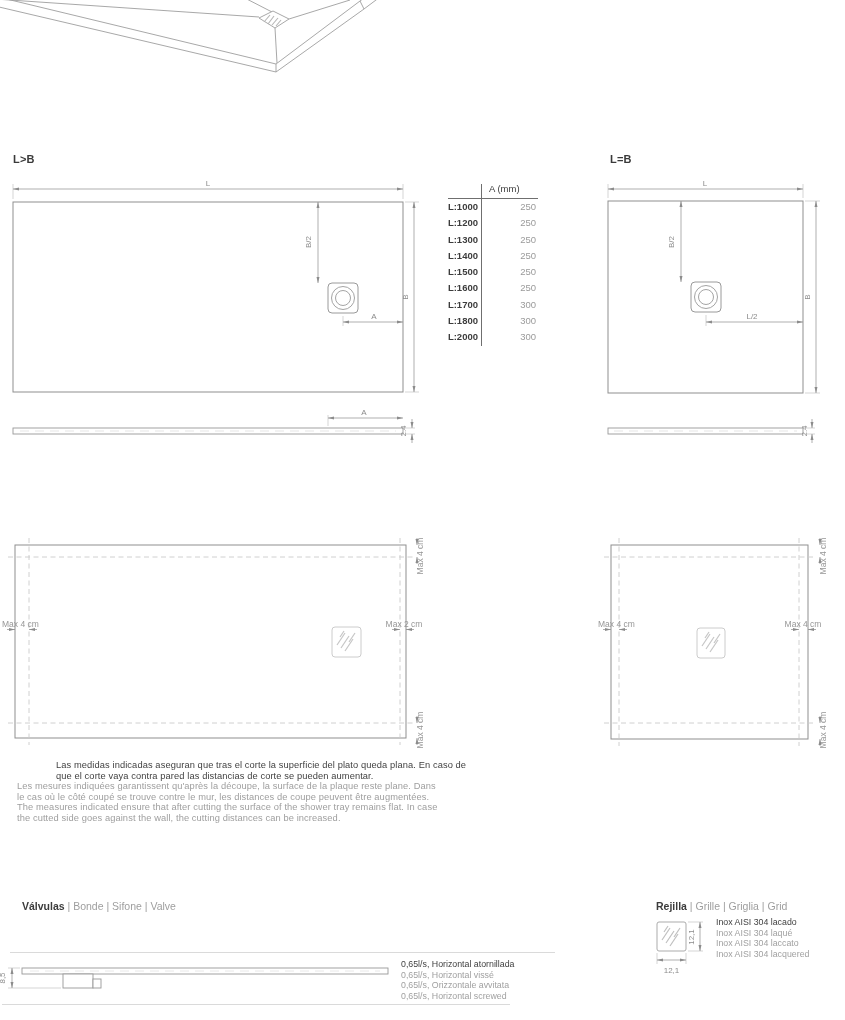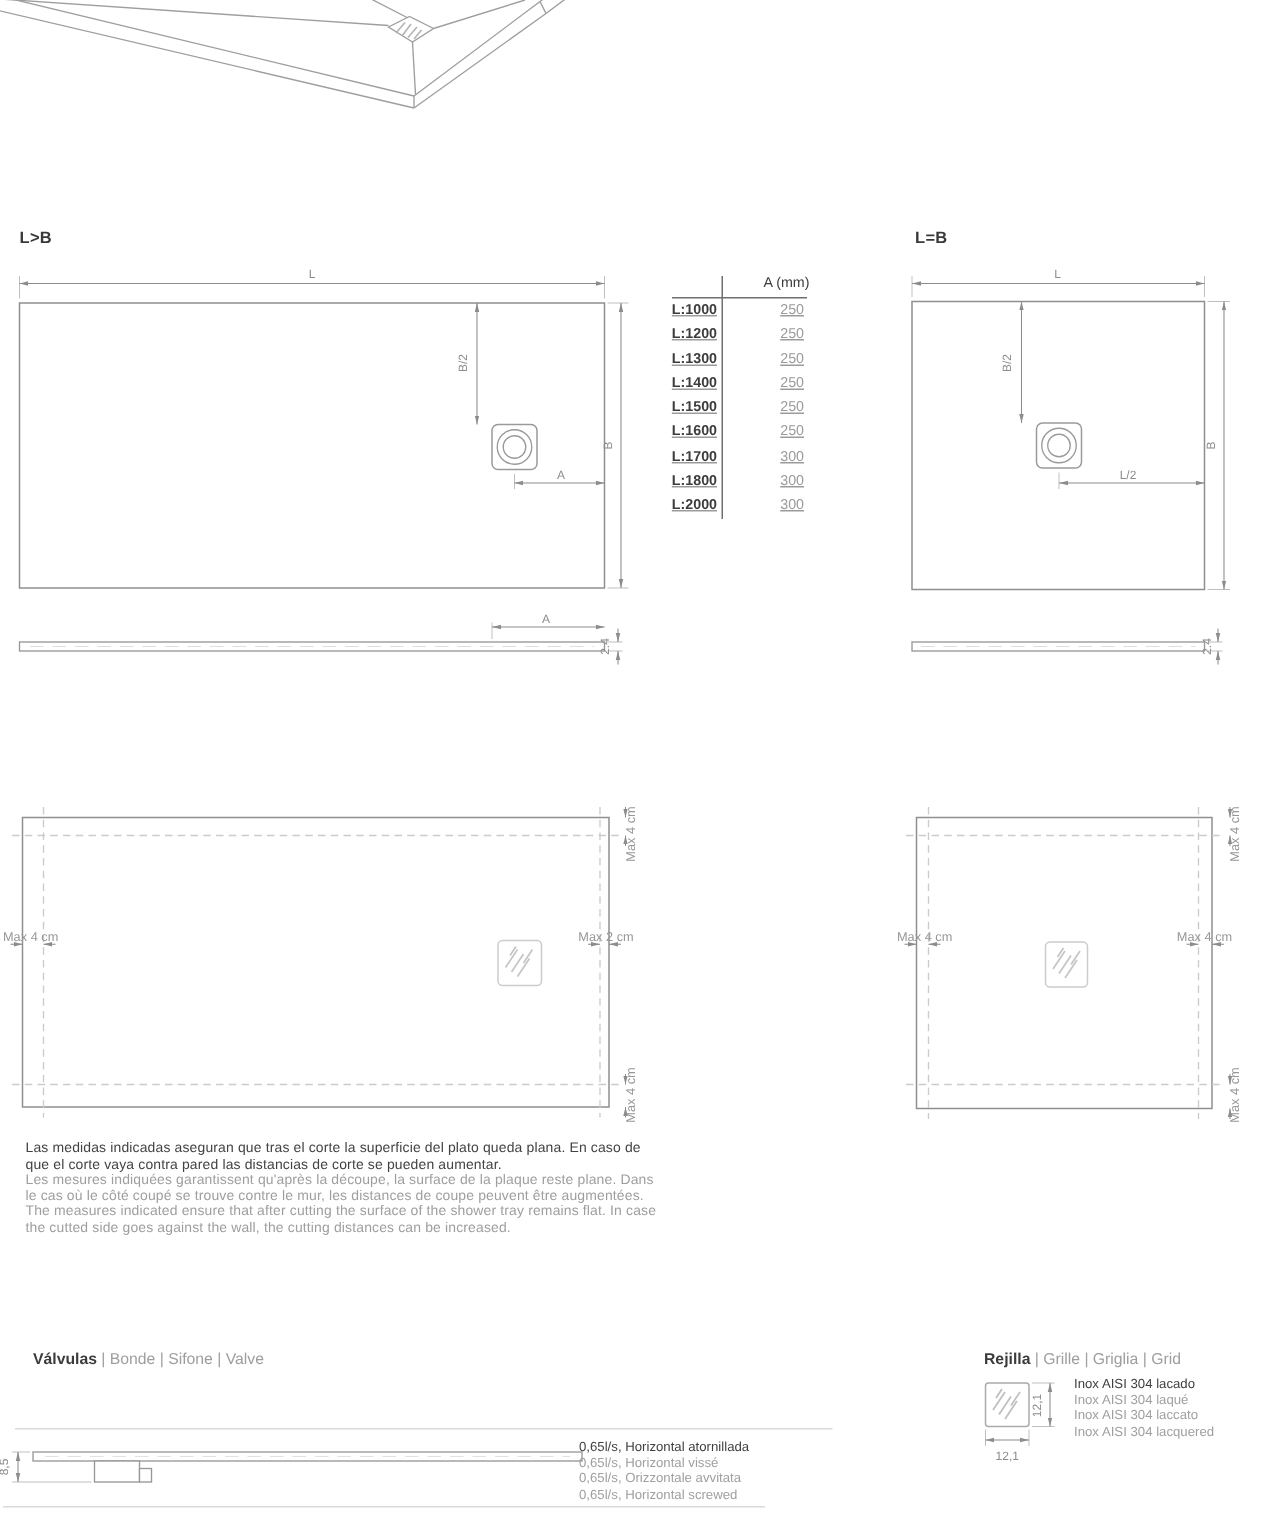--- a/index.html
+++ b/index.html
@@ -9,29 +9,29 @@
   svg{overflow:visible;display:block;}
   svg.clip{overflow:hidden;}
   svg text{font-family:"Liberation Sans",sans-serif;}
   .dim{font-size:8px;fill:#8c8c8c;}
   .maxlbl{font-size:8.5px;fill:#979797;}
   .ttl{position:absolute;font-size:11px;font-weight:700;color:#3a3a3a;letter-spacing:.2px;}
   .sechead{position:absolute;font-size:10.5px;color:#9e9e9e;white-space:nowrap;}
   .sechead .primary{color:#3c3c3c;font-weight:700;}
   .notes{position:absolute;left:17px;top:760px;}
   .note-line{white-space:nowrap;font-size:9.3px;line-height:10.6px;letter-spacing:.1px;}
-  .dark{color:#424242;}
+  .dark{color:#424242;margin-left:39px;}
   .gray{color:#9e9e9e;}
   .speclist .spec{white-space:nowrap;font-size:8.8px;line-height:10.7px;color:#a0a0a0;}
   .speclist .spec.first{color:#3f3f3f;}
   .atable{position:absolute;left:440px;top:181px;width:110px;font-size:9.5px;color:#9b9b9b;}
-  .atable .hdr{position:absolute;left:49px;top:2px;color:#3c3c3c;margin-left:20px;}
+  .atable .hdr{position:absolute;left:49px;top:2px;color:#3c3c3c;}
   .atable .hline{position:absolute;left:8px;top:17px;width:90px;height:1px;background:#6f6f6f;}
   .atable .vline{position:absolute;left:41px;top:3px;width:1px;height:162px;background:#6f6f6f;}
-  .atable .rows{position:absolute;left:0;top:18px;text-decoration:underline;}
+  .atable .rows{position:absolute;left:0;top:18px;}
   .atable .row{display:flex;height:16.28px;line-height:16.28px;}
   .atable .mod{width:38px;text-align:right;font-weight:700;color:#3c3c3c;}
   .atable .val{width:58px;text-align:right;}
   .divider{position:absolute;height:1px;background:#dadada;}
 </style>
 </head>
 <body>
 
 <div class="page">
 
@@ -312,21 +312,21 @@
       <rect x="93" y="34" width="8" height="9"></rect>
     </g>
     <g stroke="#b8b8b8" stroke-width="0.6">
       <path d="M20,23 L8,23"></path>
         <path d="M61,43 L8,43"></path>
     </g>
     <path d="M12,23 L12,43" stroke="#8c8c8c" stroke-width="0.7" marker-start="url(#arr)" marker-end="url(#arr)"></path>
     <text class="dim" text-anchor="middle" transform="rotate(-90 5 33)" x="5" y="33">8,5</text>
   </svg>
 
-  <div class="abs speclist" style="left:386px;top:959px">
+  <div class="abs speclist" style="left:401px;top:959px">
     <div class="spec first">0,65l/s, Horizontal atornillada</div>
     <div class="spec">0,65l/s, Horizontal vissé</div>
     <div class="spec">0,65l/s, Orizzontale avvitata</div>
     <div class="spec">0,65l/s, Horizontal screwed</div>
   </div>
 
   <div class="divider" style="left:10px;top:952px;width:545px"></div>
   <div class="divider" style="left:2px;top:1004px;width:508px"></div>
 
 </div>

